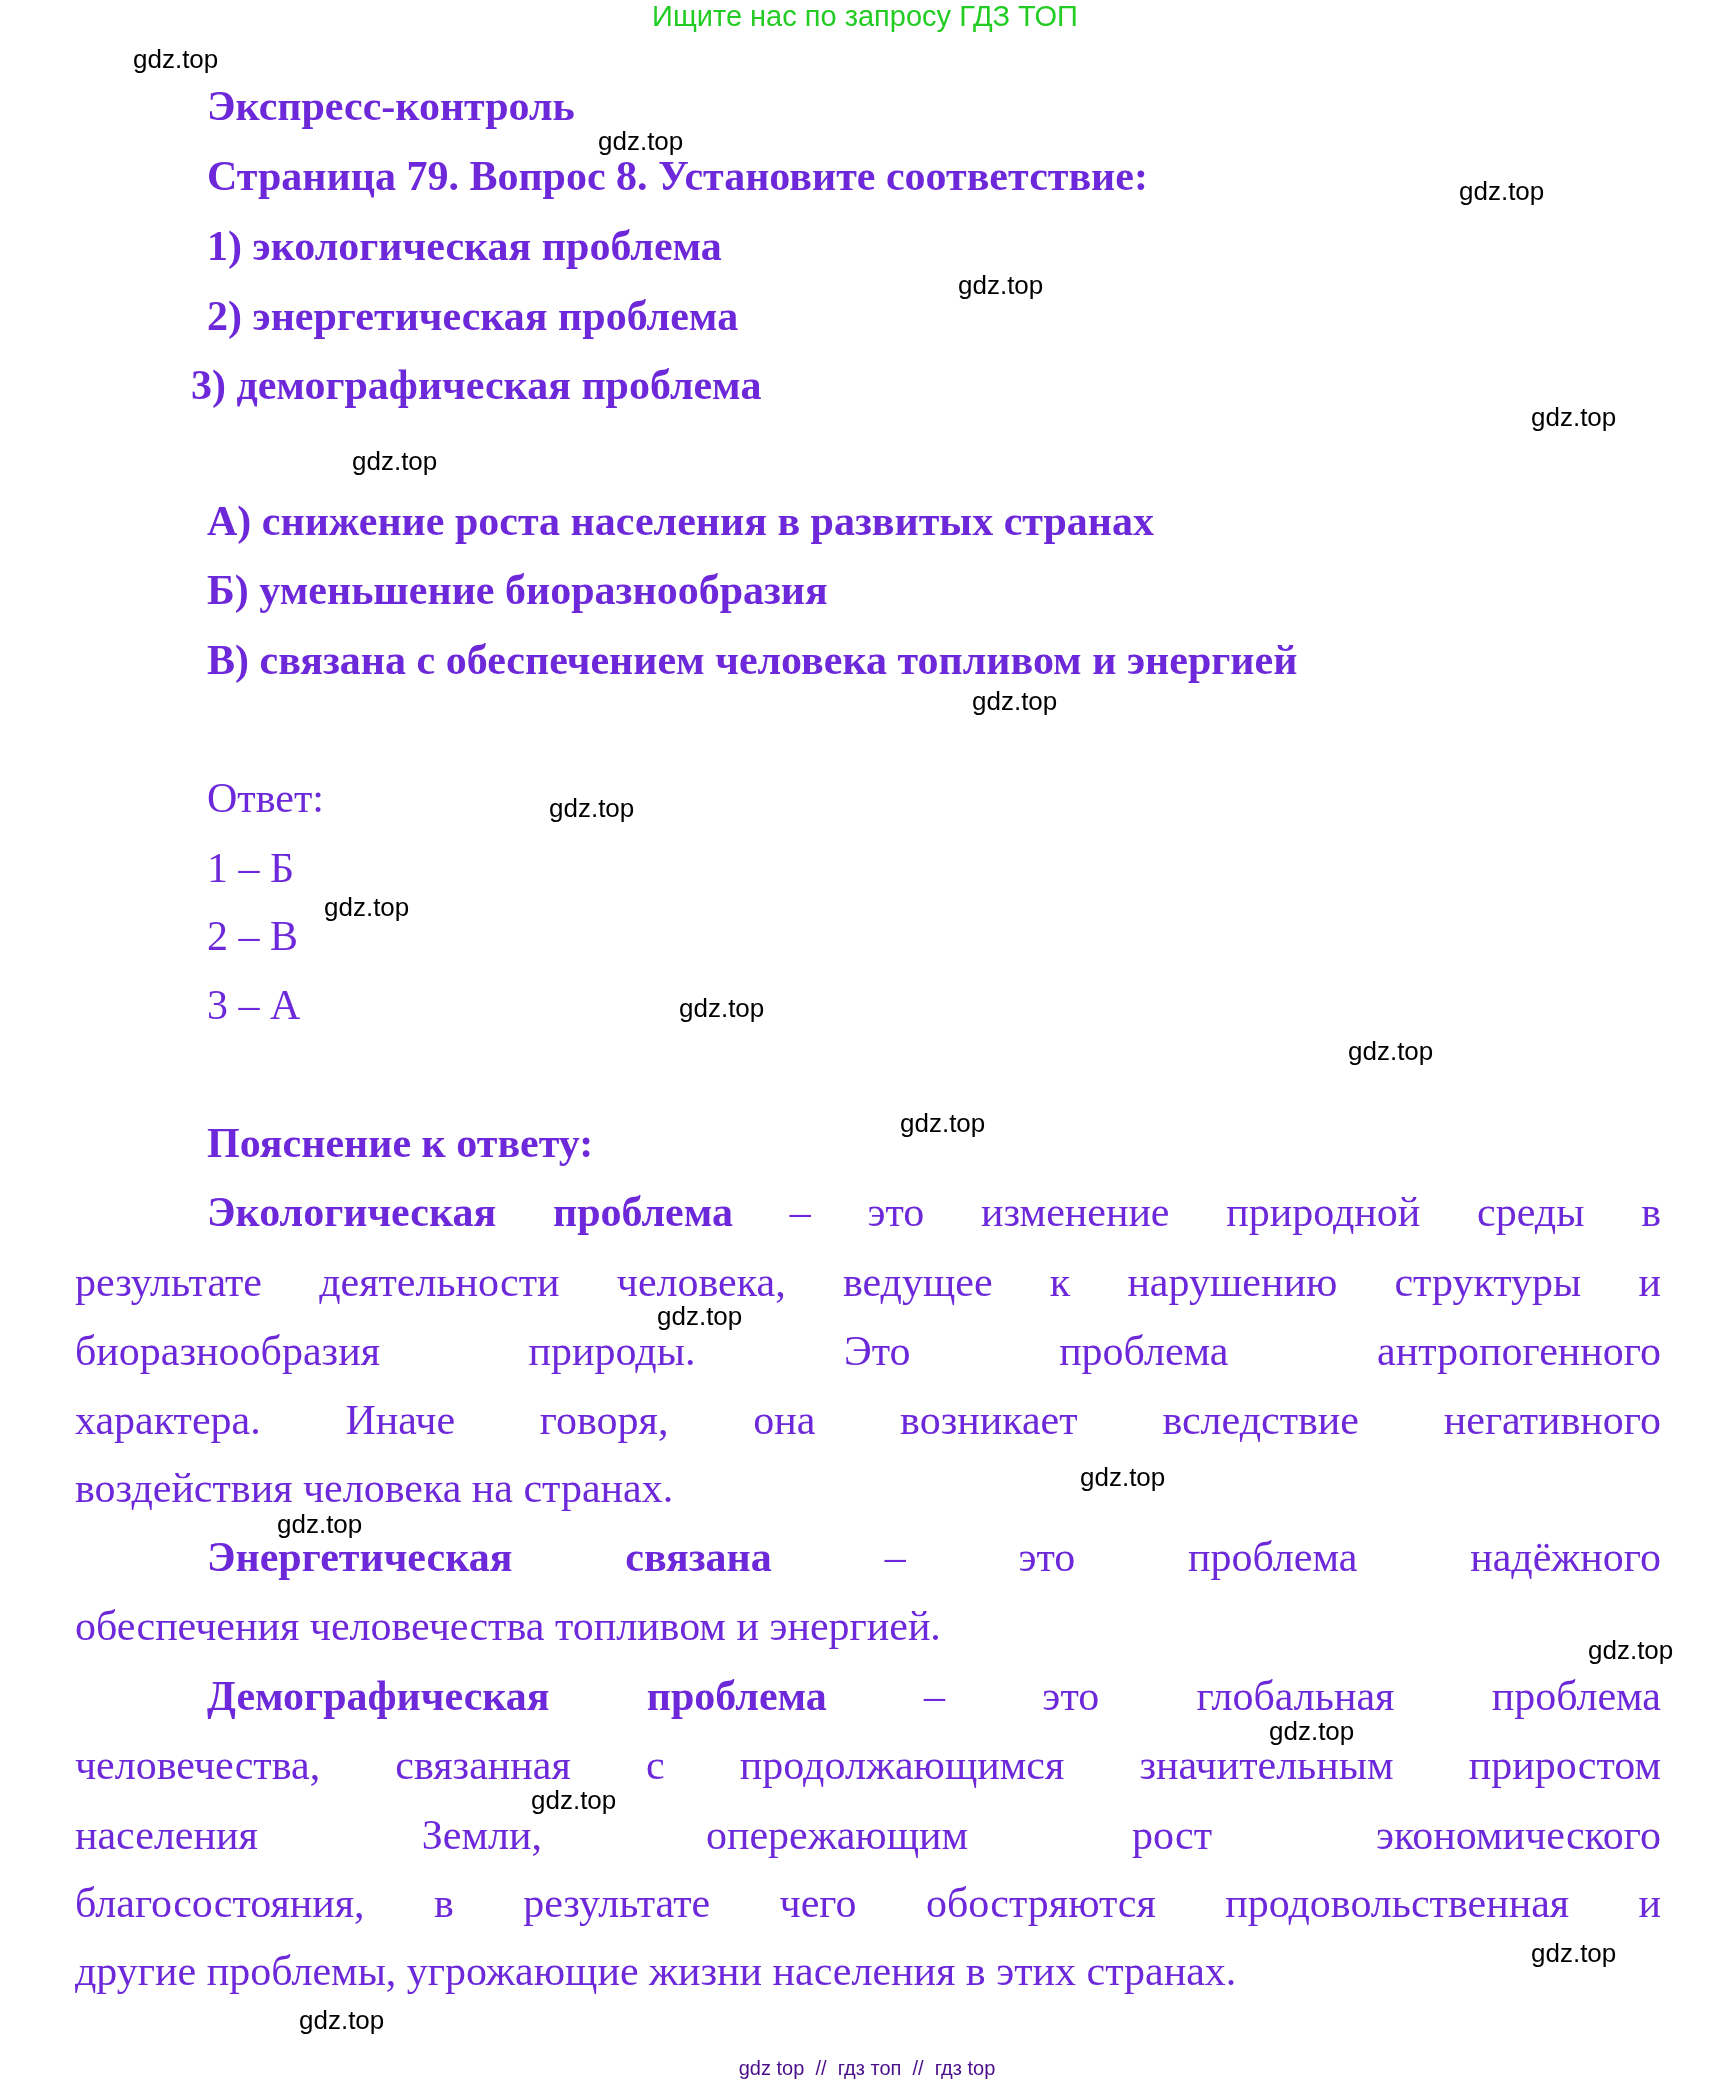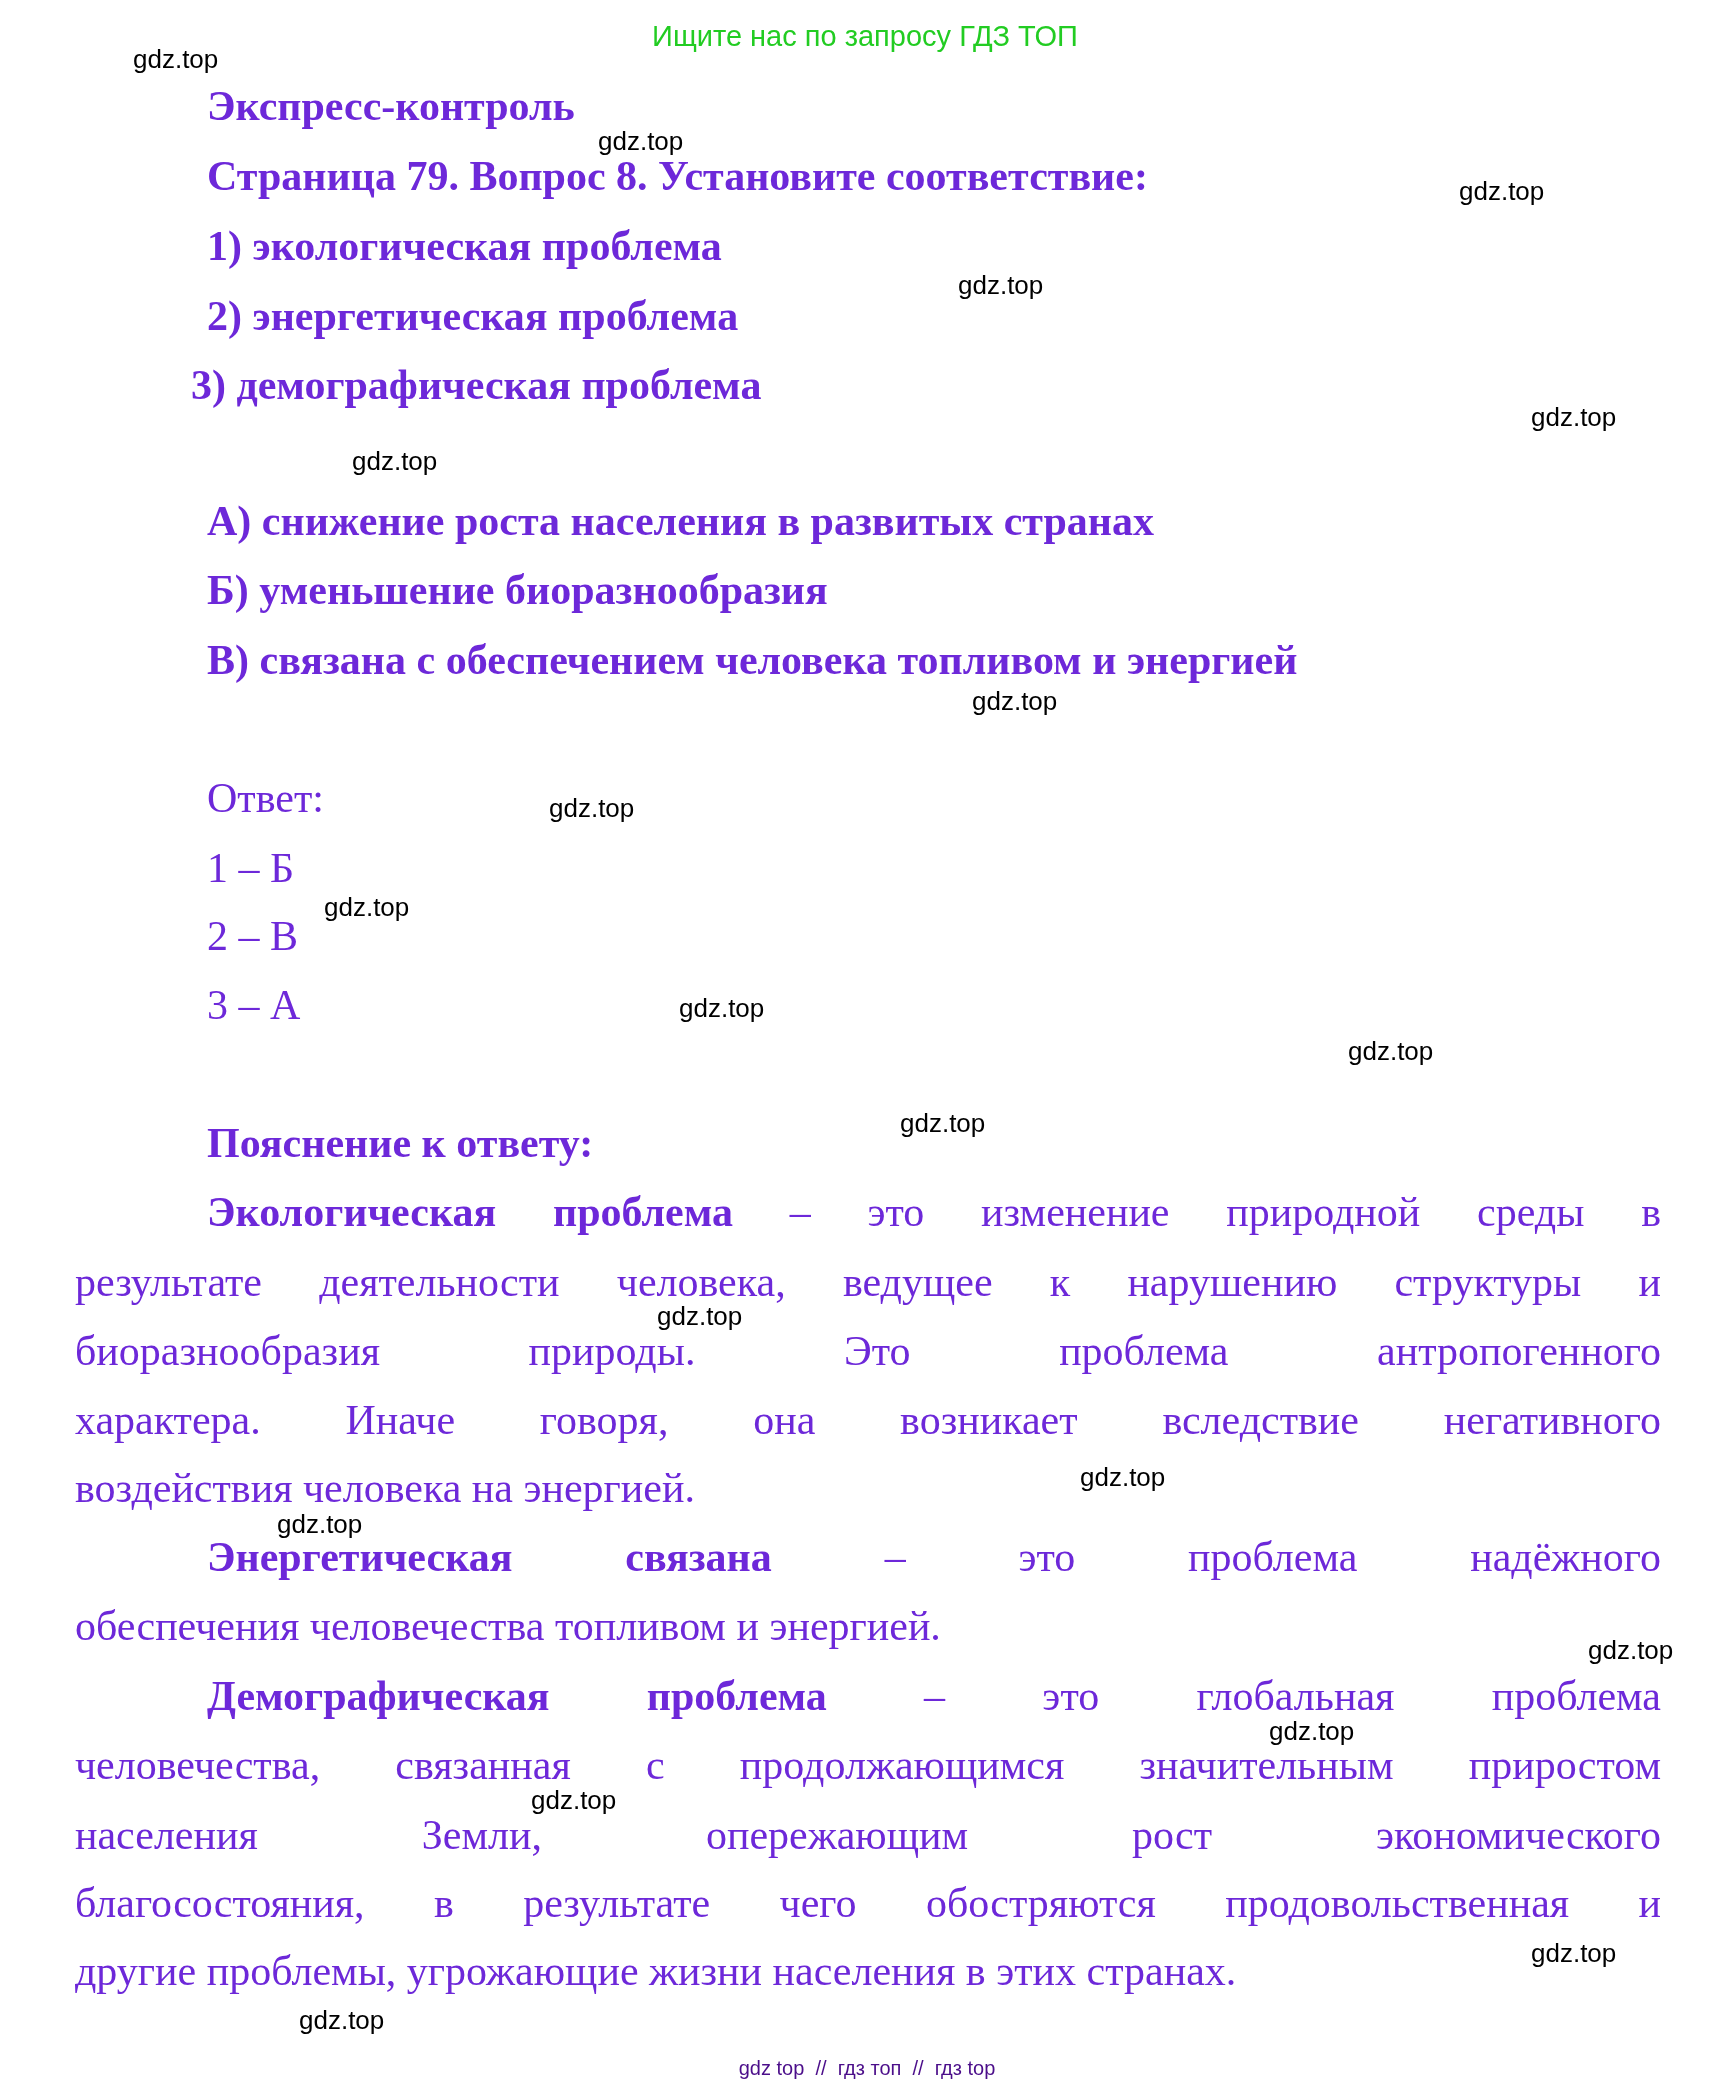--- a/index.html
+++ b/index.html
@@ -1,21 +1,21 @@
 <!DOCTYPE html>
 <html style="font-size:14.4px"><head>
 <meta charset="utf-8">
 <style>
   html, body { margin:0; padding:0; background:#ffffff; }
   body { width:1734px; height:2101px; position:relative; overflow:hidden; }
   .serif { font-family:"Liberation Serif", "DejaVu Serif", serif; color:#6d28d9; }
   .line { position:absolute; font-size:42px; line-height:54px; white-space:nowrap; }
   .bold { font-weight:bold; }
   .header-banner { position:absolute; left:0; width:1730px; top:0; text-align:center;
-    font-family:"Liberation Sans", "DejaVu Sans", sans-serif; font-size:29px; line-height:32px;margin-top:20px; }
+    font-family:"Liberation Sans", "DejaVu Sans", sans-serif; font-size:29px; line-height:32px; }
   .footer-banner { position:absolute; left:0; width:1734px; top:2052px; text-align:center;
     font-family:"Liberation Sans", "DejaVu Sans", sans-serif; font-size:20px; line-height:32px; }
   .wm { position:absolute; font-family:"Liberation Sans", "DejaVu Sans", sans-serif;
     font-size:26px; line-height:29px; color:#000; white-space:nowrap; }
   .para-line { position:absolute; left:75px; width:1586px; font-size:42px; line-height:54px;
     text-align:justify; text-align-last:justify; white-space:nowrap; }
   .para-line.last { text-align-last:left; }
   .para-line.indent { left:207px; width:1454px; }
 </style>
 </head>
@@ -47,21 +47,21 @@
 
 <div class="line serif bold" style="left:207px; top:1116px;">Пояснение к ответу:</div>
 
 <div>
   <div class="para-line serif indent" style="top:1185px;">
     <span class="bold">Экологическая проблема</span><span> – это изменение природной среды в</span>
   </div>
   <div class="para-line serif" style="top:1255px;">результате деятельности человека, ведущее к нарушению структуры и</div>
   <div class="para-line serif" style="top:1324px;">биоразнообразия природы. Это проблема антропогенного</div>
   <div class="para-line serif" style="top:1393px;">характера. Иначе говоря, она возникает вследствие негативного</div>
-  <div class="para-line serif last" style="top:1461px;">воздействия человека на энергией.</div>
+  <div class="para-line serif last" style="top:1461px;">воздействия человека на странах.</div>
 </div>
 
 <div>
   <div class="para-line serif indent" style="top:1530px;">
     <span class="bold">Энергетическая связана</span><span> – это проблема надёжного</span>
   </div>
   <div class="para-line serif last" style="top:1599px;">обеспечения человечества топливом и энергией.</div>
 </div>
 
 <div>

